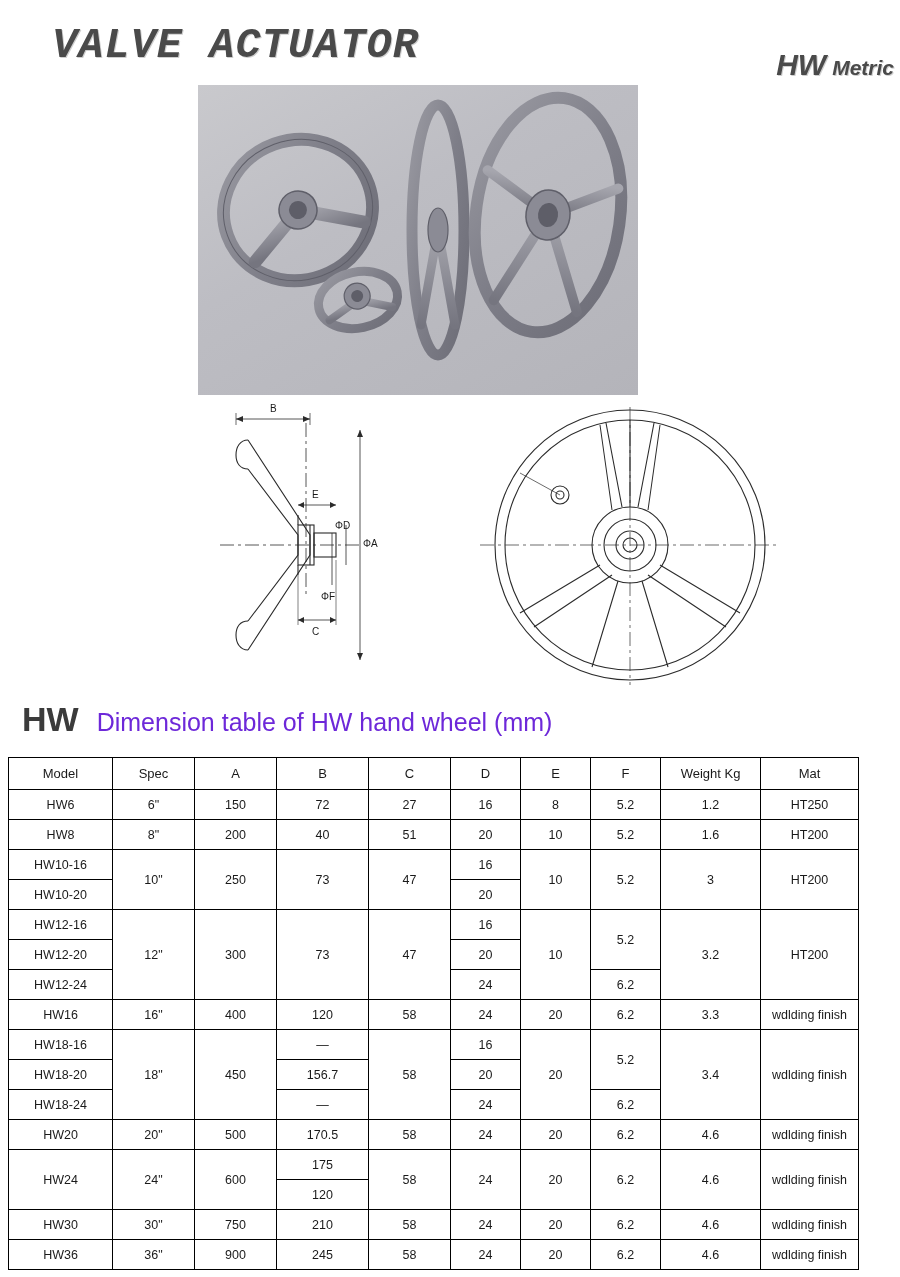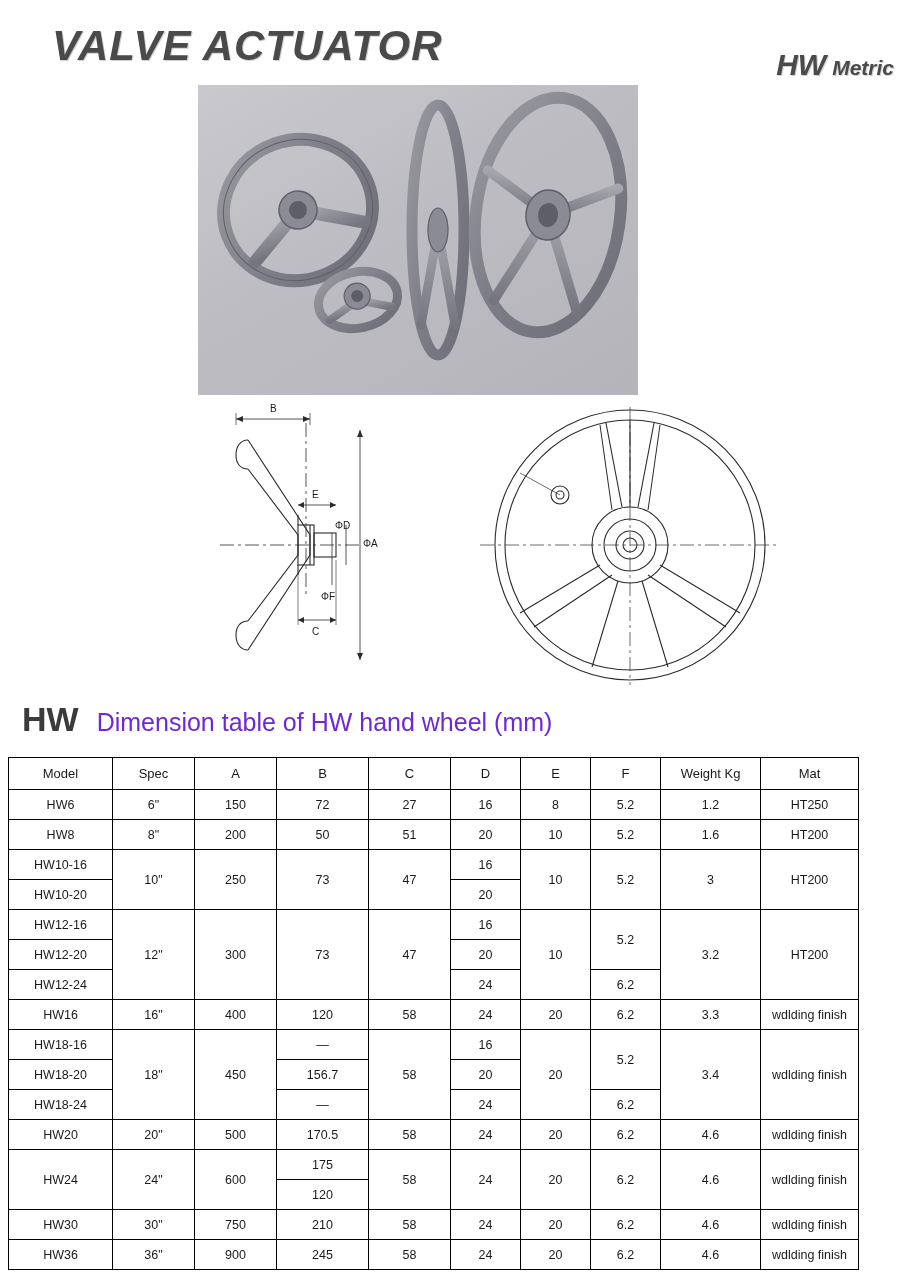--- a/index.html
+++ b/index.html
@@ -39,21 +39,21 @@
 
   
   .header {
     position: relative;
     z-index: 2;
     height: 82px;
   }
   .title-main {
     position: absolute;
     left: 52px; top: 22px;
-    font-family: Liberation Sans, sans-serif;
+    font-family: Liberation Mono, monospace;
     font-weight: bold;
     font-style: italic;
     font-size: 42px;
     letter-spacing: 1px;
     color: #4a4a4a;
     text-shadow: 1px 1px 0 #cfcfcf;
   }
   .title-right {
     position: absolute;
     right: 6px; top: 48px;
@@ -350,21 +350,21 @@
           <td>8</td>
           <td>5.2</td>
           <td>1.2</td>
           <td>HT250</td>
         </tr>
 
         <tr>
           <td>HW8</td>
           <td>8"</td>
           <td>200</td>
-          <td>50</td>
+          <td>40</td>
           <td>51</td>
           <td>20</td>
           <td>10</td>
           <td>5.2</td>
           <td>1.6</td>
           <td>HT200</td>
         </tr>
 
         <tr>
           <td>HW10-16</td>

